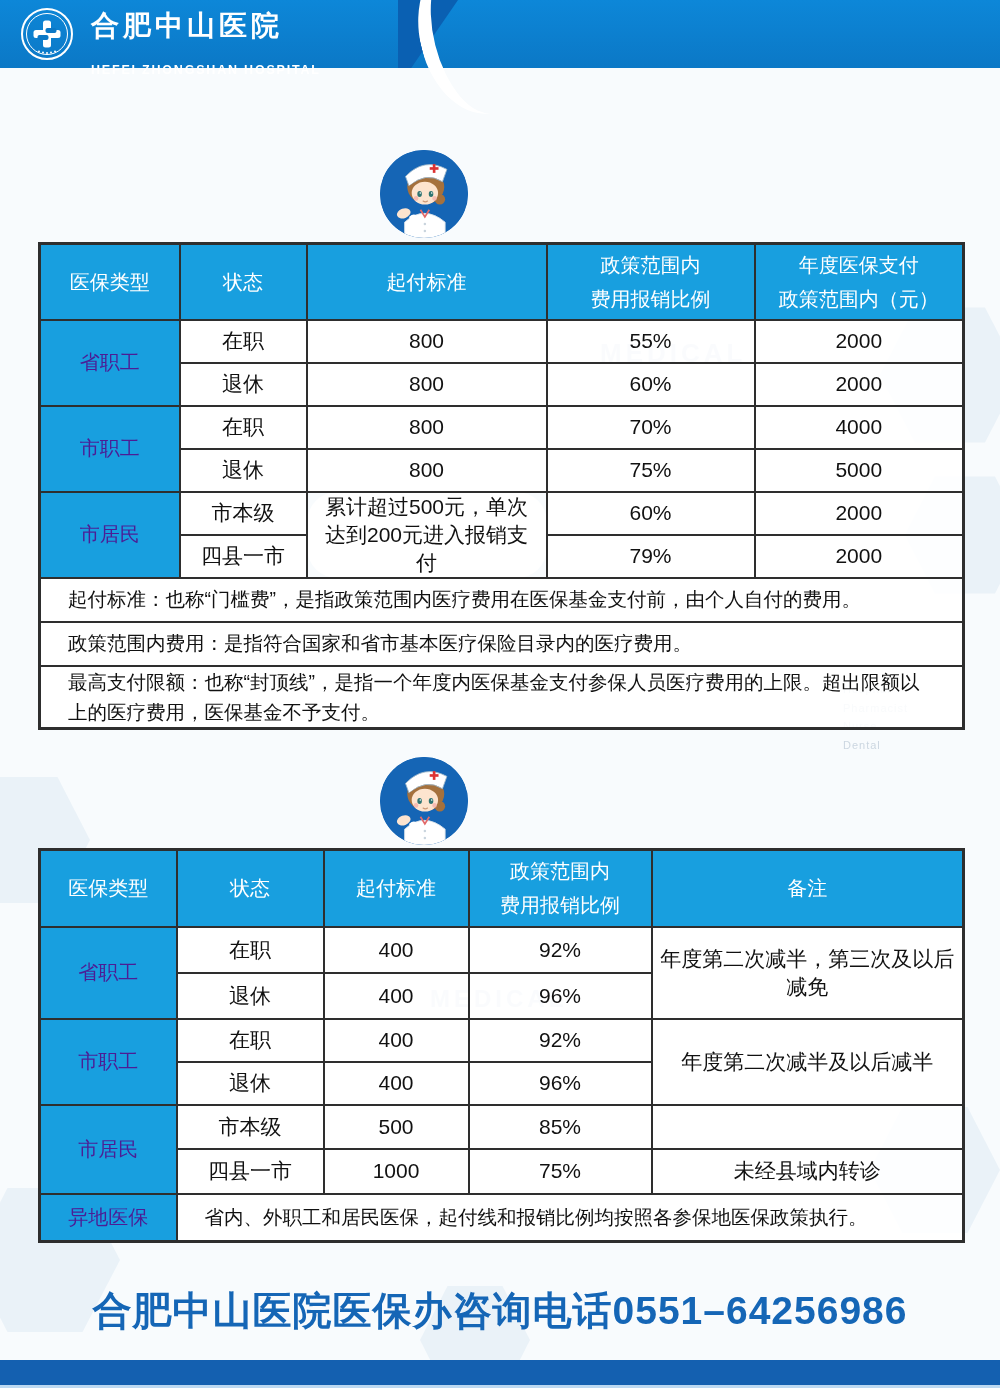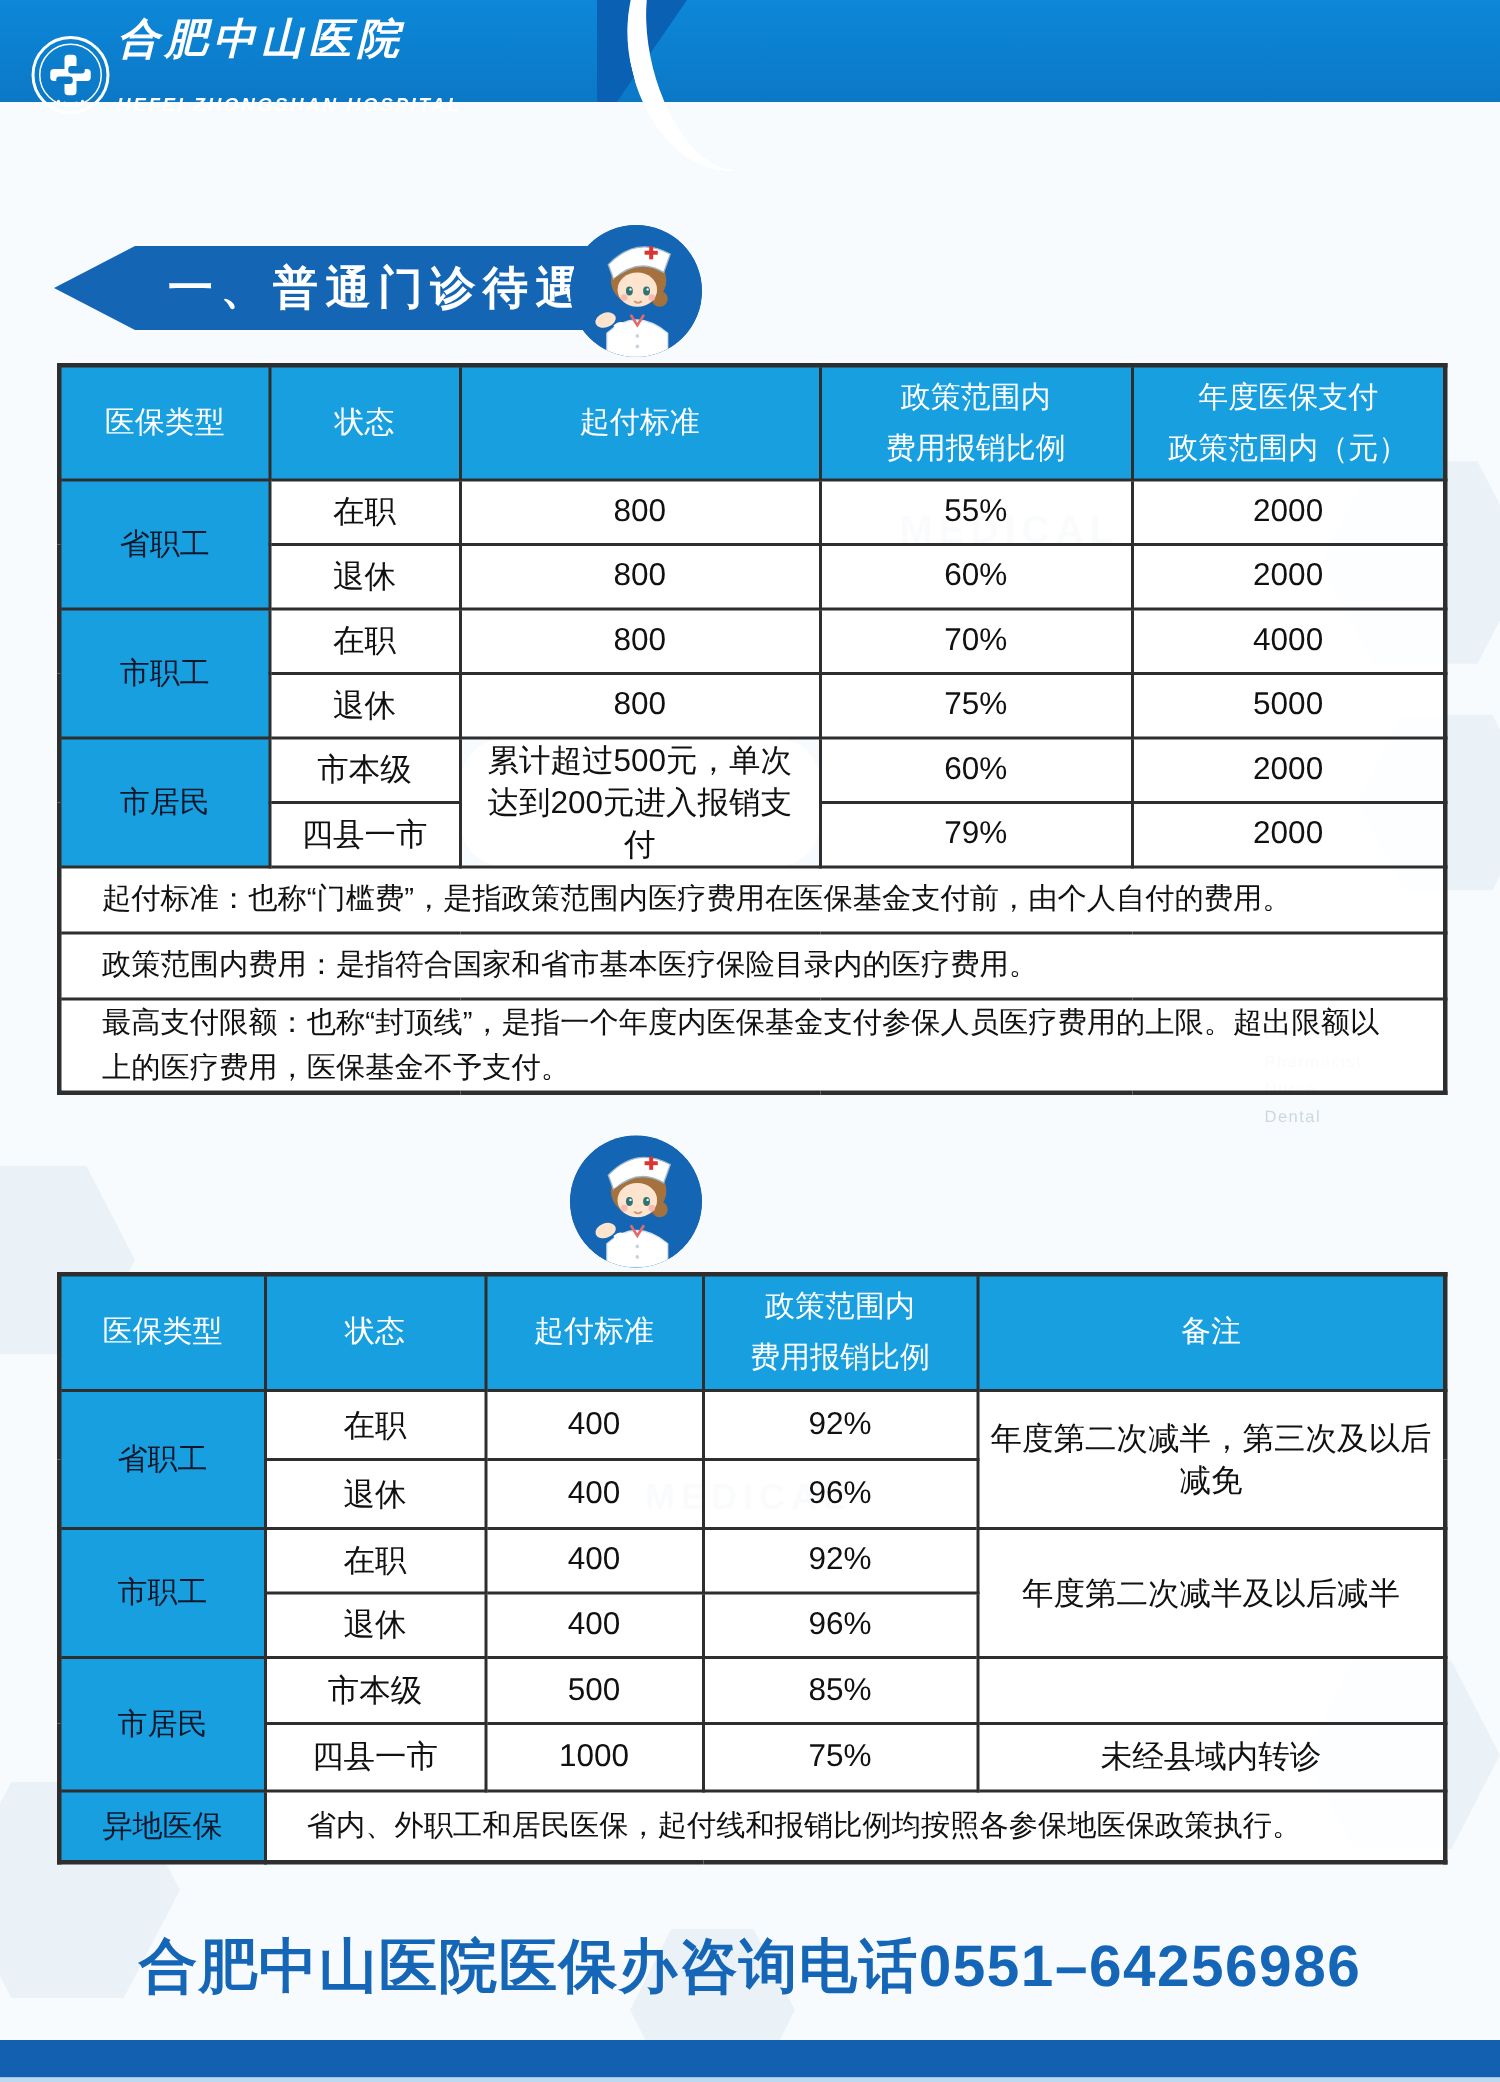--- a/index.html
+++ b/index.html
@@ -12,21 +12,21 @@
   .wm-word{ color:rgba(140,170,195,0.35); font-weight:bold; letter-spacing:4px; }
   .wm-col{ color:rgba(150,170,190,0.45); font-size:11px; line-height:1.7; letter-spacing:1px; }
 
   
   .topbar{ position:absolute; z-index:2; left:0; top:0; width:1000px; height:68px;
            background:linear-gradient(180deg,#0d87d8,#0b78c6); }
   .topbar .wedge{ position:absolute; left:398px; top:0; width:60px; height:68px;
            background:#0a60b2; clip-path:polygon(0 0,100% 0,22% 100%,0 100%); }
   .topbar .swoosh{ position:absolute; left:420px; top:-45px; width:110px; height:160px;
            border-radius:50%; border-left:14px solid #ffffff; transform:rotate(-14deg); }
-  .logo{ position:absolute; left:20px; top:7px; display:flex; align-items:flex-end; gap:4px;font-style:italic; }
+  .logo{ position:absolute; left:20px; top:7px; display:flex; align-items:flex-start; gap:17px; }
   .logo-text .cn{ color:#fff; font-size:28px; font-weight:bold; letter-spacing:4px; }
   .logo-text .en{ color:#fff; font-size:12.5px; font-weight:bold; letter-spacing:1.8px; margin-top:18px; }
 
   
   .title{ position:absolute; z-index:2; top:72px; left:0; width:1000px; text-align:center;
           font-size:49px; font-weight:900; color:#1566b6; letter-spacing:3px; }
 
   
   .banner-wrap{ position:absolute; z-index:3; left:36px; width:432px; height:88px; }
   .banner-shape{ position:absolute; left:0; top:14px; width:392px; height:56px; background:#1565b5;
@@ -35,21 +35,21 @@
   .banner-shape span{ padding-left:76px; color:#fff; font-size:30px; font-weight:bold; letter-spacing:5px; }
   .nurse-circle{ position:absolute; right:0; top:0; width:88px; height:88px; border-radius:50%;
           background:#1565b5; overflow:hidden; }
 
   
   table{ position:absolute; z-index:2; left:38px; width:924px; table-layout:fixed;
          border-collapse:collapse; }
   td{ border:2px solid #2e2e2e; text-align:center; vertical-align:middle;
       background:rgba(255,255,255,0.88); color:#111; font-size:21px; padding:0 4px; }
   table{ border:3px solid #2e2e2e; }
-  td.blue{ background:#189fdf; color:#0f172a; font-size:20px;margin-top:28px; }
+  td.blue{ background:#189fdf; color:#4c1d95; font-size:20px;margin-top:28px; }
   td.head{ background:#189fdf; color:#fff; font-size:20px; line-height:1.7; }
   td.note{ text-align:left; padding:0 27px; font-size:19.5px; line-height:1.55; }
   .t1{ top:242px; } .t2{ top:848px; }
   .h76{ height:76px; } .h43{ height:43px; } .h44{ height:44px; } .h72{ height:60px;margin-top:40px; }
   .h77{ height:77px; } .h46{ height:46px; } .h45{ height:45px; } .h48{ height:48px; }
 
   
   .phone{ position:absolute; z-index:2; top:1284px; left:0; width:1000px; text-align:center;
           font-size:39px; font-weight:900; color:#1566b6; letter-spacing:1px; }
   .bottombar{ position:absolute; z-index:2; left:0; top:1360px; width:1000px; height:25px; background:#1460b0; }
@@ -94,23 +94,20 @@
       </svg>
       <div class="logo-text">
         <div class="cn">合肥中山医院</div>
         <div class="en">HEFEI ZHONGSHAN HOSPITAL</div>
       </div>
     </div>
   </div>
 
 
   <div class="banner-wrap" style="top:150px;">
-    <div class="banner-shape">
-      <span>一、普通门诊待遇</span>
-    </div>
     <div class="nurse-circle">
       <svg width="88" height="88" viewBox="0 0 100 100">
         <circle cx="50" cy="50" r="50" fill="#1565b5"></circle>
         <ellipse cx="52" cy="42" rx="21" ry="19" fill="#a5713d"></ellipse>
         <circle cx="68" cy="56" r="6" fill="#a5713d"></circle>
         <path d="M29 30 Q50 8 76 22 L71 36 Q52 24 33 41 Z" fill="#fff" stroke="#9db6c9" stroke-width="1"></path>
         <rect x="60" y="16" width="3" height="10" fill="#d33"></rect>
           <rect x="56.5" y="19.5" width="10" height="3" fill="#d33"></rect>
         <path d="M33 41 Q50 28 70 37 Q68 46 51 47 Q39 46 33 41" fill="#a5713d"></path>
         <ellipse cx="51" cy="49" rx="15" ry="13" fill="#fde4cf"></ellipse>

